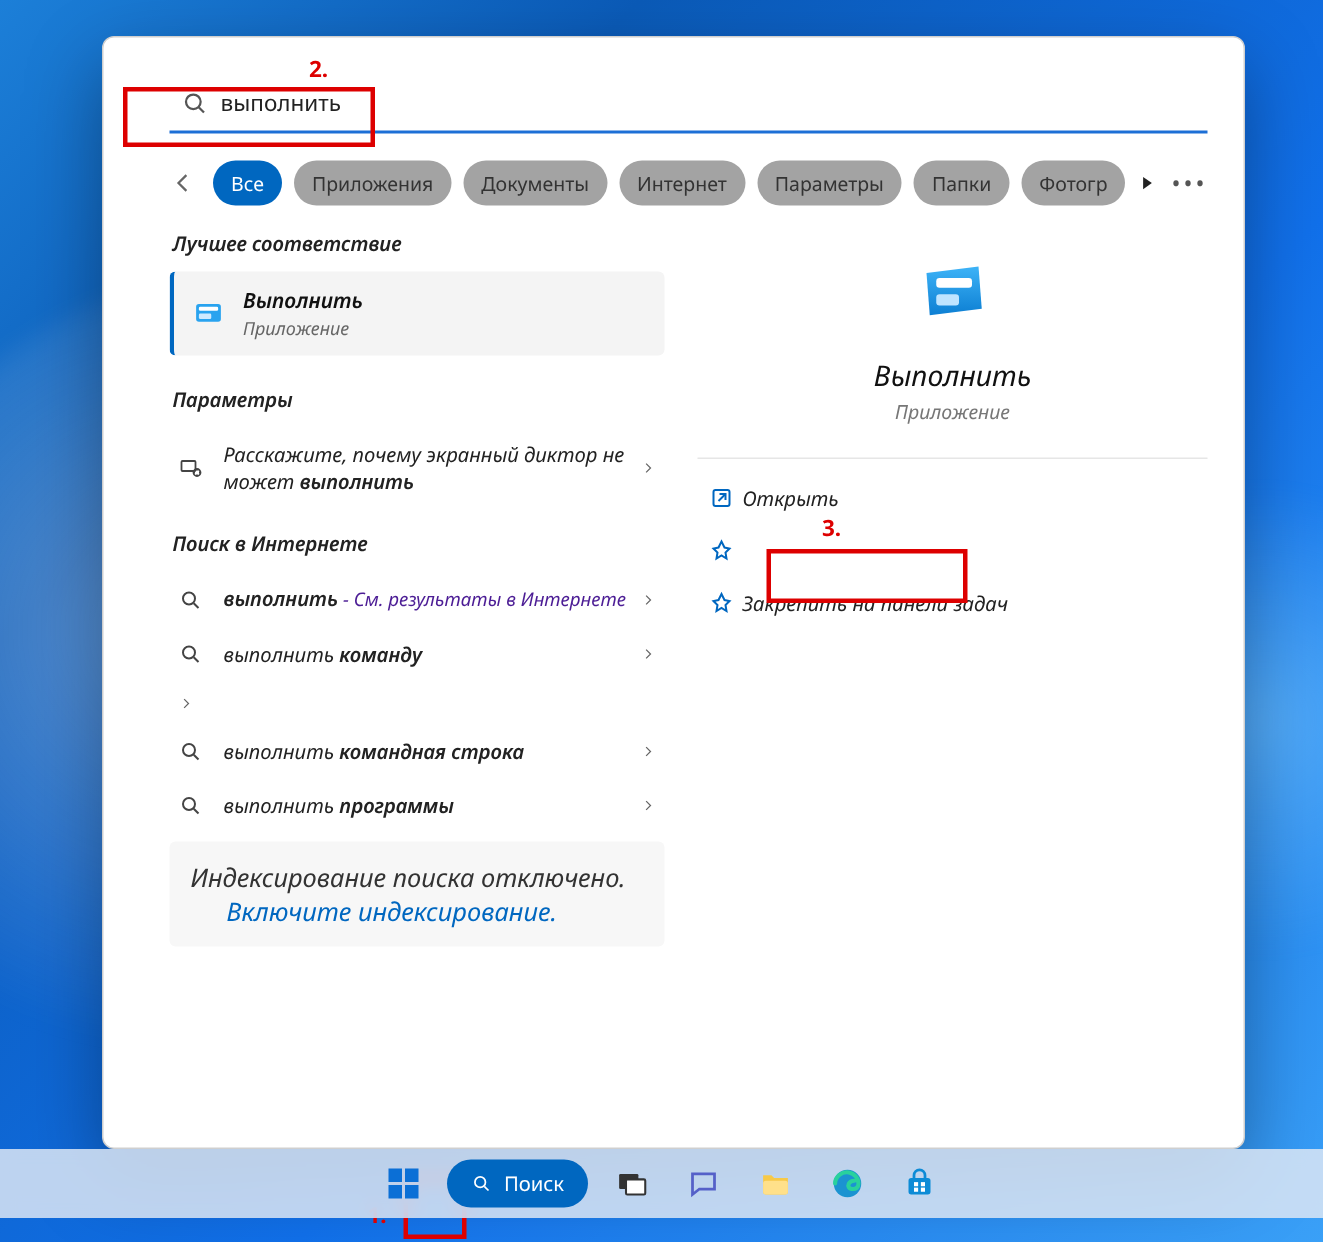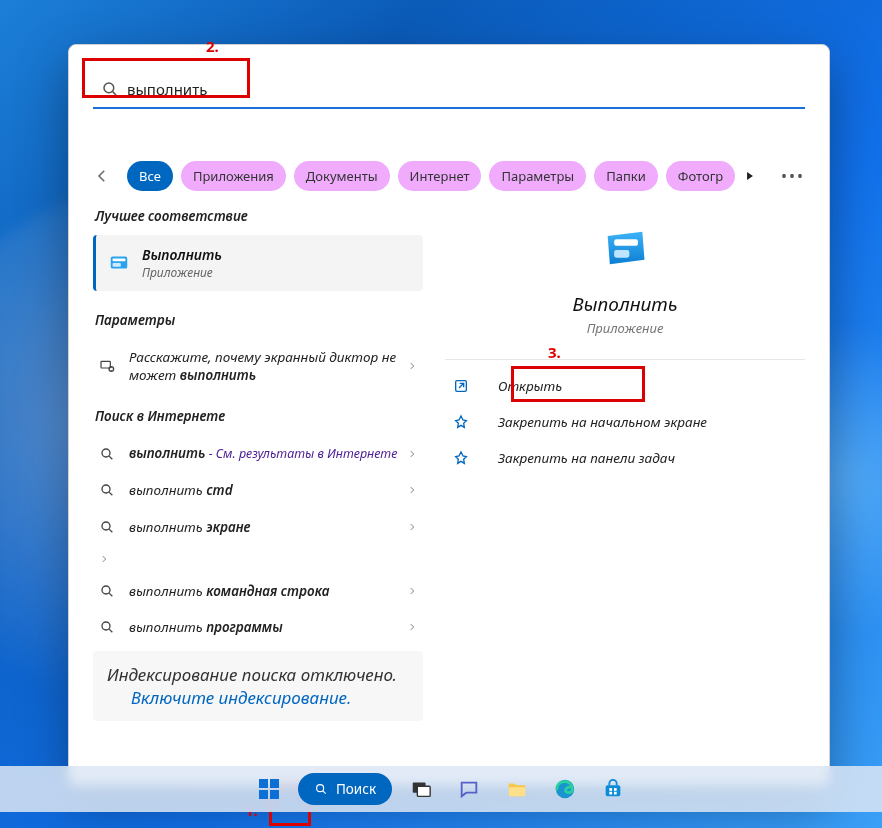--- a/index.html
+++ b/index.html
@@ -16,45 +16,45 @@
   }
   .wallpaper-swirl2 {
     position: absolute; right: -160px; top: 280px; width: 400px; height: 400px;
     border-radius: 50%;
     background: radial-gradient(circle at 50% 50%, rgba(120,200,255,0.55), transparent 55%);
     filter: blur(6px);
   }
 
   
   .search-window {
-    position: absolute; left: 68px; top: 44px; width: 762px; height: 742px;
+    position: absolute; left: 68px; top: 24px; width: 762px; height: 742px;
     background: #fff; border: 1px solid #cfcfcf; border-radius: 8px;
     box-shadow: 0 20px 50px rgba(0,0,0,0.35);
-    display: flex; flex-direction: column;
+    display: flex; flex-direction: column; padding-left: 20px;
   }
   .search-bar-area { padding: 26px 24px 0 24px; }
   .search-input-wrap {
     display: flex; align-items: center;
     height: 38px; padding: 0 8px;
     border-bottom: 2px solid #1c6fd6;
   }
   .search-input-wrap .icon { width: 18px; height: 18px; margin-right: 8px; color:#555; flex:none; }
   .search-input {
     flex: 1; border: none; outline: none; font-size: 15px; color:#222;
     background: transparent;
   }
 
   
   .tabs-row {
-    display: flex; align-items: center; gap: 8px; padding: 18px 24px 14px 24px; margin-top: 34px;
+    display: flex; align-items: center; gap: 8px; padding: 18px 24px 14px 24px;
   }
   .back-arrow { width: 26px; display:flex; align-items:center; color:#666; }
   .chip {
     height: 30px; display:flex; align-items:center; padding: 0 12px;
-    border-radius: 15px; font-size: 13px; color:#333; background:#f0abfc;
+    border-radius: 15px; font-size: 13px; color:#333; background:#a3a3a3;
     white-space: nowrap; cursor: pointer;
   }
   .chip.active { background:#0067c0; color:#fff; }
   .tabs-more { width: 18px; display:flex; align-items:center; color:#222; }
   .tabs-overflow { margin-left:auto; display:flex; align-items:center; gap:10px; }
   .ellipsis { color:#555; font-size:16px; letter-spacing:2px; }
 
   
   .main { flex:1; display:flex; gap:22px; padding: 0 24px 0 24px; overflow:hidden;font-style:italic; }
   .left-col { width: 330px; display:flex; flex-direction:column; }
@@ -88,21 +88,21 @@
 
   
   .detail-head { display:flex; flex-direction:column; align-items:center; padding-top:18px; }
   .run-big { width:52px; height:52px; margin-bottom:16px; }
   .detail-title { font-size:19px; color:#111; margin-bottom:2px; }
   .detail-sub { font-size:13px; color:#777; margin-bottom:18px; }
   .detail-sep { width: 100%; border-top:1px solid #e6e6e6; margin: 4px 0 8px 0; }
 
   .action-list { display:flex; flex-direction:column; }
   .action-item {
-    display:flex; align-items:center; gap:29px; padding:9px 8px;
+    display:flex; align-items:center; gap:6px; padding:9px 8px;
     font-size:13.5px; color:#222; cursor:pointer; border-radius:4px;
   }
   .action-icon { width:16px; height:16px; color:#0067c0; flex:none; }
 
   
   .annot-box { position:absolute; border:3px solid #d00; pointer-events:none; }
   .annot-label { position:absolute; color:#d00; font-weight:700; font-size:15px; pointer-events:none; }
 
   
   .taskbar {
@@ -214,33 +214,21 @@
             <svg class="chevron" viewBox="0 0 24 24" fill="none" stroke="currentColor" stroke-width="2">
               <polyline points="9 5 16 12 9 19"></polyline>
             </svg>
           </div>
           <div class="list-item">
             <div class="li-left">
               <span class="li-icon"><svg viewBox="0 0 24 24" width="16" height="16" fill="none" stroke="currentColor" stroke-width="2">
                   <circle cx="10.5" cy="10.5" r="6"></circle>
                   <line x1="20" y1="20" x2="15.2" y2="15.2"></line>
                 </svg></span>
-              <span class="li-text">выполнить <b class="kw">cmd</b></span>
-            </div>
-            <svg class="chevron" viewBox="0 0 24 24" fill="none" stroke="currentColor" stroke-width="2">
-              <polyline points="9 5 16 12 9 19"></polyline>
-            </svg>
-          </div>
-          <div class="list-item">
-            <div class="li-left">
-              <span class="li-icon"><svg viewBox="0 0 24 24" width="16" height="16" fill="none" stroke="currentColor" stroke-width="2">
-                  <circle cx="10.5" cy="10.5" r="6"></circle>
-                  <line x1="20" y1="20" x2="15.2" y2="15.2"></line>
-                </svg></span>
-              <span class="li-text">выполнить <b class="kw">экране</b></span>
+              <span class="li-text">выполнить <b class="kw">команду</b></span>
             </div>
             <svg class="chevron" viewBox="0 0 24 24" fill="none" stroke="currentColor" stroke-width="2">
               <polyline points="9 5 16 12 9 19"></polyline>
             </svg>
           </div>
           <div class="list-item">
             <svg class="chevron" viewBox="0 0 24 24" fill="none" stroke="currentColor" stroke-width="2">
               <polyline points="9 5 16 12 9 19"></polyline>
             </svg>
           </div>
@@ -306,21 +294,20 @@
               </svg>
           </span>
           <span>Открыть</span>
         </div>
         <div class="action-item">
           <span class="action-icon">
             <svg viewBox="0 0 24 24" fill="none" stroke="currentColor" stroke-width="2">
                 <path d="M12 3l3 6 5 1-4 4 1 6-5-3-5 3 1-6-4-4 5-1z"></path>
               </svg>
           </span>
-          <span>Закрепить на начальном экране</span>
         </div>
         <div class="action-item">
           <span class="action-icon">
             <svg viewBox="0 0 24 24" fill="none" stroke="currentColor" stroke-width="2">
                 <path d="M12 3l3 6 5 1-4 4 1 6-5-3-5 3 1-6-4-4 5-1z"></path>
               </svg>
           </span>
           <span>Закрепить на панели задач</span>
         </div>
       </div>

